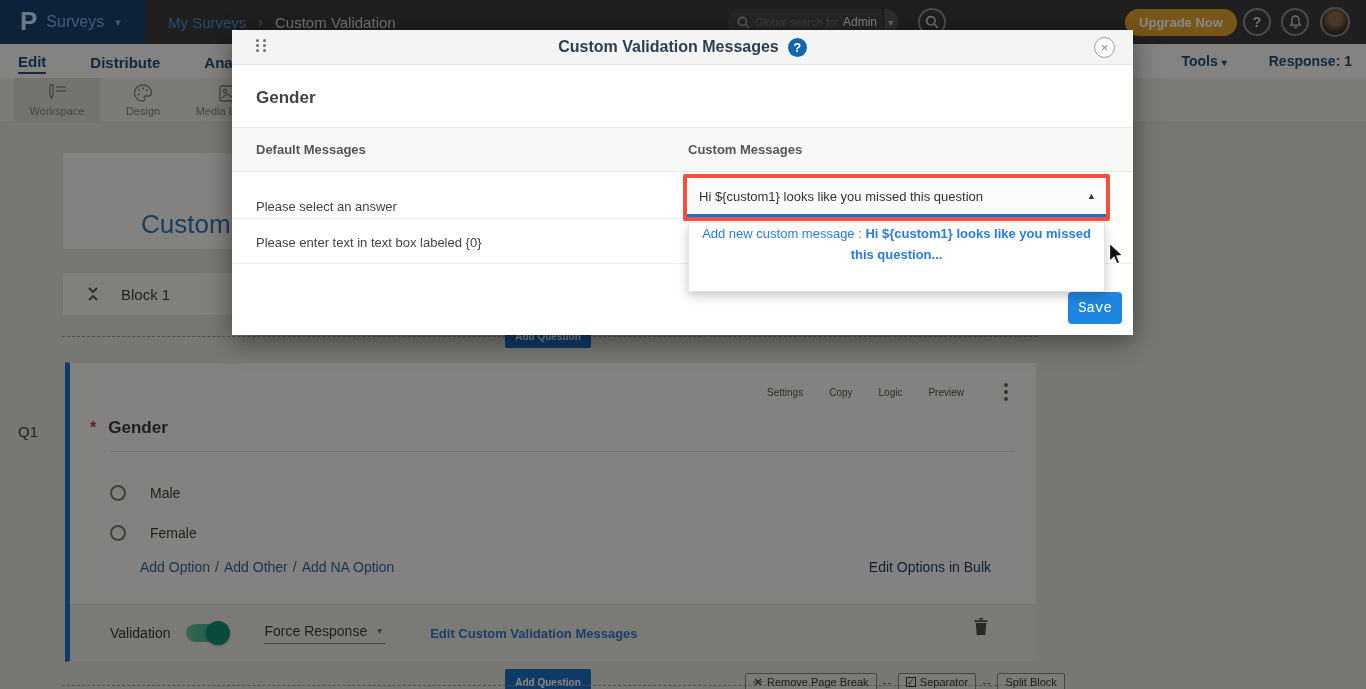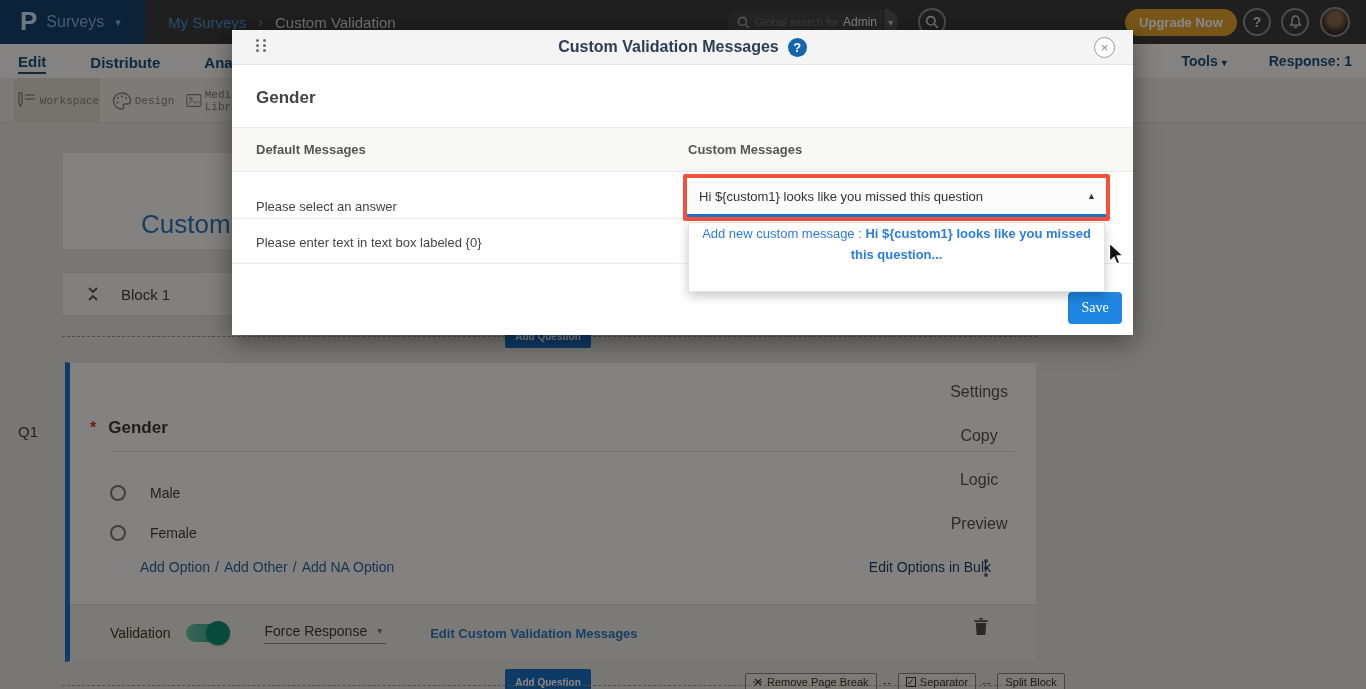--- a/index.html
+++ b/index.html
@@ -38,22 +38,22 @@
   .tabs { position:absolute; left:18px; top:0; height:34px; display:flex; gap:44px; align-items:center; }
   .tab { color:#1d4e77; font-size:15px; font-weight:bold; cursor:pointer; padding:4px 0 2px; }
   .tab.active { border-bottom:2px solid #1d4e77; }
   .nav-right { position:absolute; right:14px; top:0; height:34px; display:flex; gap:42px; align-items:center;
                color:#1d4e77; font-size:14px; font-weight:bold; }
   .tools-caret { font-size:10px; margin-left:4px; }
 
   
   .toolbar { position:absolute; left:0; top:78px; width:1366px; height:45px; background:#ece8e1; border-bottom:1px solid #dcd8d0;}
   .tool-tiles { position:absolute; left:14px; top:0; height:45px; display:flex; }
-  .tile { width:86px; height:45px; display:flex; flex-direction:row; align-items:center; justify-content:center;
-          gap:3px; color:#84817a; font-size:11px; cursor:pointer;font-family:Liberation Mono, monospace; }
+  .tile { width:86px; height:45px; display:flex; flex-direction:column; align-items:center; justify-content:center;
+          gap:3px; color:#84817a; font-size:11px; cursor:pointer; }
   .tile.active { background:#ddd9d0; }
   .urlfield { position:absolute; left:1085px; top:84px; width:172px; height:28px; background:#fcfbf9;
               border:1px solid #c8c5bf; border-radius:3px; display:flex; align-items:center; padding:0 8px; }
   .urlfield input { border:none; outline:none; background:transparent; color:#555; font-size:13px; width:128px;
                     font-family:"Liberation Sans",sans-serif;}
   .preview-btn { position:absolute; left:1268px; top:84px; width:84px; height:28px; background:#1b6ec2; border:none;
                  border-radius:3px; color:#eaf2fa; font-size:13px; font-weight:bold; display:flex; gap:6px;
                  align-items:center; justify-content:center; font-family:"Liberation Sans",sans-serif; }
 
   
@@ -68,21 +68,21 @@
   .addq-line { position:absolute; left:62px; top:213px; width:975px; border-top:1px dashed #9a968e; }
   .addq-btn { position:absolute; width:86px; height:23px; background:#1b6ec2; border:none; border-radius:2px;
               color:#fff; font-size:10px; font-weight:bold; font-family:"Liberation Sans",sans-serif; }
   .addq-top { left:505px; top:202px; }
   .addq-bottom { left:505px; top:546px; height:26px; }
 
   .q-number { position:absolute; left:18px; top:300px; color:#3f3f3f; font-size:15px; }
   .q-card { position:absolute; left:65px; top:239px; width:972px; height:300px; background:#f9f6f1;
             border:1px solid #e2dfd8; border-left:5px solid #1b6ec2; }
   .q-actions { position:absolute; top:20px; right:28px; display:flex; align-items:center; gap:26px;
-               color:#57544d; font-size:16px;flex-direction:column; }
+               color:#57544d; font-size:10px; }
   .dots-v { display:flex; flex-direction:column; gap:3px; margin-left:14px; cursor:pointer;}
   .dots-v i { width:4px; height:4px; border-radius:50%; background:#6b6860; }
   .q-title-row { position:absolute; left:20px; top:55px; display:flex; gap:12px; align-items:baseline; }
   .req { color:#c0392b; font-size:16px; font-weight:bold; }
   .q-title { color:#3a3a3a; font-size:17px; font-weight:bold; }
   .q-underline { position:absolute; left:40px; top:88px; width:905px; border-top:1px solid #dbd8d1; }
   .opt-row { position:absolute; left:40px; display:flex; align-items:center; gap:24px; }
   .radio { width:16px; height:16px; border:2px solid #7b786f; border-radius:50%; background:transparent; }
   .opt-label { color:#403d36; font-size:14px; }
   .opt-links { position:absolute; left:70px; top:196px; font-size:14px; color:#31659c; display:flex; gap:5px; }
@@ -136,21 +136,21 @@
               border-radius:2px; background:#fbfbfb; z-index:4; cursor:pointer; }
   .sel-inner { position:relative; width:100%; height:100%; border-bottom:3px solid #1a73d1;
                display:flex; align-items:center; padding:0 26px 0 12px; }
   .sel-text { color:#333; font-size:13px; white-space:nowrap; overflow:hidden; }
   .sel-caret { position:absolute; right:10px; top:13px; color:#333; font-size:9px; }
   .dd-panel { position:absolute; left:456px; top:192px; width:417px; height:70px; background:#fff; z-index:3;
               border:1px solid #e3e3e3; box-shadow:0 4px 10px rgba(0,0,0,0.22); text-align:center;
               font-size:13px; color:#2b7ce0; line-height:21px; cursor:pointer; }
   .dd-panel b { font-weight:bold; }
   .m-save { position:absolute; left:836px; top:262px; width:54px; height:32px; background:#1e86e0; border:none;
-            border-radius:4px; color:#fff; font-size:14px; font-family:Liberation Serif, serif; z-index:2; cursor:pointer;}
+            border-radius:4px; color:#fff; font-size:14px; font-family:Liberation Mono, monospace; z-index:2; cursor:pointer;}
   .cursor { position:absolute; left:1108px; top:242px; z-index:40; pointer-events:none; }
 
   svg.ic { display:block; }
 </style>
 </head>
 <body>
 
 <div class="topbar">
   <div class="brand">
     <span class="logo-p">P</span>

